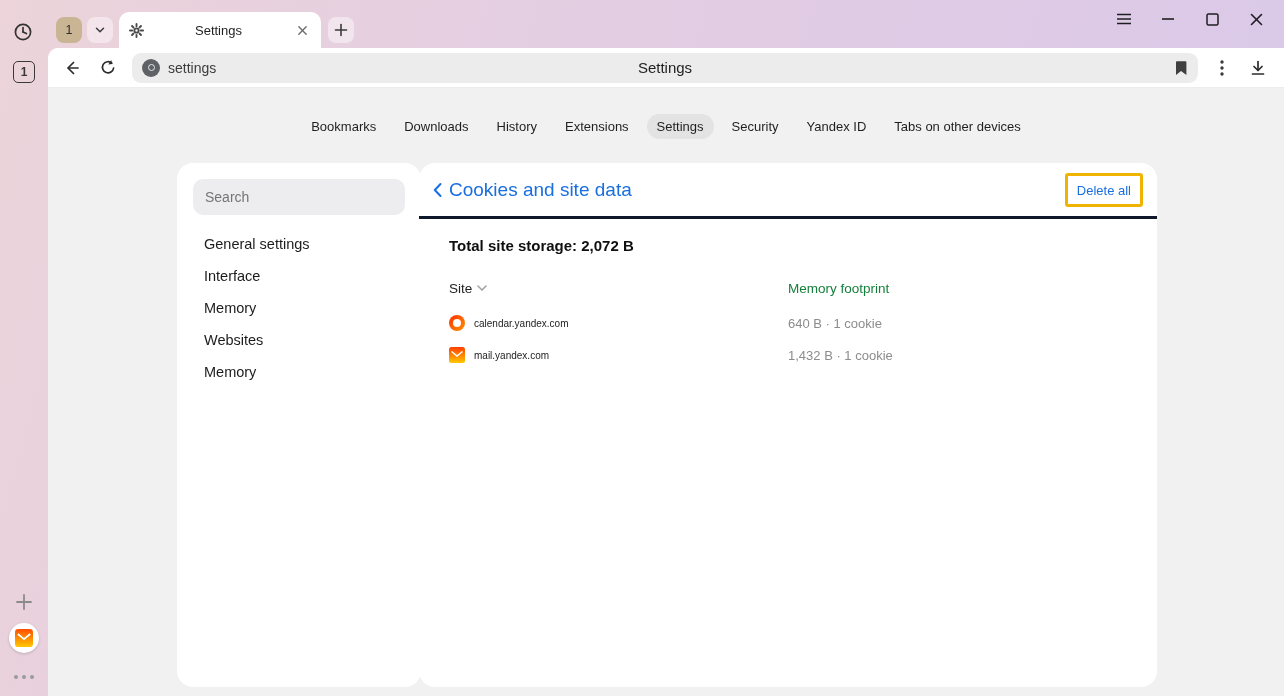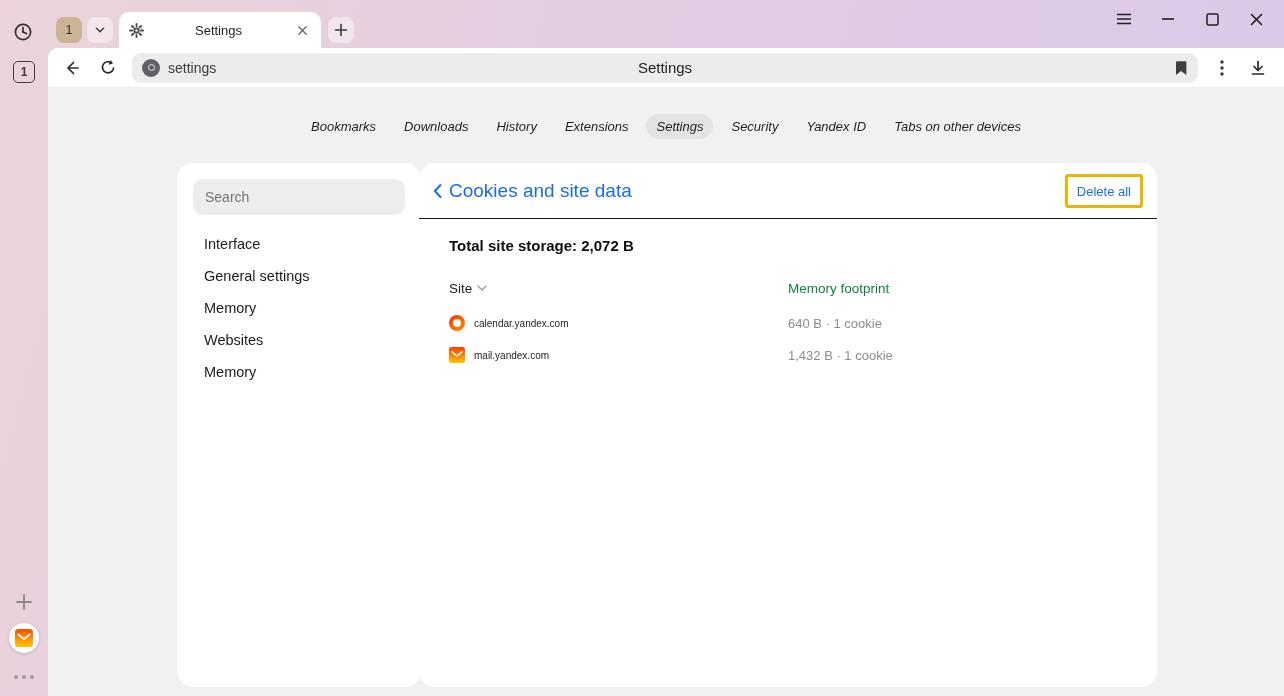--- a/index.html
+++ b/index.html
@@ -81,21 +81,21 @@
   .pill-title {
     position:absolute; left:50%; transform:translateX(-50%);
     font-size:15px; color:#1f1f1f;
   }
   .pill-bookmark { margin-left:auto; cursor:pointer; }
 
   
   .page { position:relative; height:calc(100% - 40px); background:#f1f1f1; }
   .nav-row {
     position:absolute; top:25px; left:0; right:0; height:26px;
-    display:flex; justify-content:center; align-items:center; gap:8px;font-style:italic;
+    display:flex; justify-content:center; align-items:center; gap:8px;
   }
   .nav-item {
     font-size:13px; color:#1f1f1f; padding:5px 10px; border-radius:14px; cursor:pointer; white-space:nowrap;
   }
   .nav-item.active { background:#e3e3e3; }
 
   .left-card {
     position:absolute; left:129px; top:75px; width:244px; bottom:9px;
     background:#fff; border-radius:16px; overflow:hidden;
   }
@@ -110,21 +110,21 @@
     height:32px; display:flex; align-items:center; padding-left:27px;
     font-size:14.5px; color:#1c1c1c; cursor:pointer;
   }
 
   .right-card {
     position:absolute; left:371px; top:75px; width:738px; bottom:9px;
     background:#fff; border-radius:16px; overflow:hidden;
   }
   .card-header {
     height:56px; display:flex; align-items:center;
-    padding:0 14px; border-bottom:1px solid #0f172a;
+    padding:0 14px; border-bottom:3px solid #0f172a;
   }
   .back-chevron { cursor:pointer; flex:none; }
   .card-title { margin-left:7px; font-size:19px; color:#1a6fe0; }
   .delete-highlight {
     margin-left:auto; border:3px solid #f0b400; border-radius:3px; padding:5px 9px;
   }
   .delete-all { font-size:13px; color:#1a6fe0; cursor:pointer; background:none; border:none; font-family:inherit; }
 
   .card-body { padding:0 30px; }
   .total-storage { margin-top:18px; font-size:15px; font-weight:bold; color:#0f0f0f; line-height:18px; }
@@ -301,22 +301,22 @@
       <span class="nav-item">Extensions</span>
       <span class="nav-item active">Settings</span>
       <span class="nav-item">Security</span>
       <span class="nav-item">Yandex ID</span>
       <span class="nav-item">Tabs on other devices</span>
     </div>
 
     <div class="left-card">
       <input class="search-input" placeholder="Search" style="">
       <div class="menu">
+        <div class="menu-item">General settings</div>
         <div class="menu-item">Interface</div>
-        <div class="menu-item">General settings</div>
         <div class="menu-item">Memory</div>
         <div class="menu-item">Websites</div>
         <div class="menu-item">Memory</div>
       </div>
     </div>
 
     <div class="right-card">
       <div class="card-header">
         <span class="back-chevron">
           <svg width="9" height="16" viewBox="0 0 9 16">

